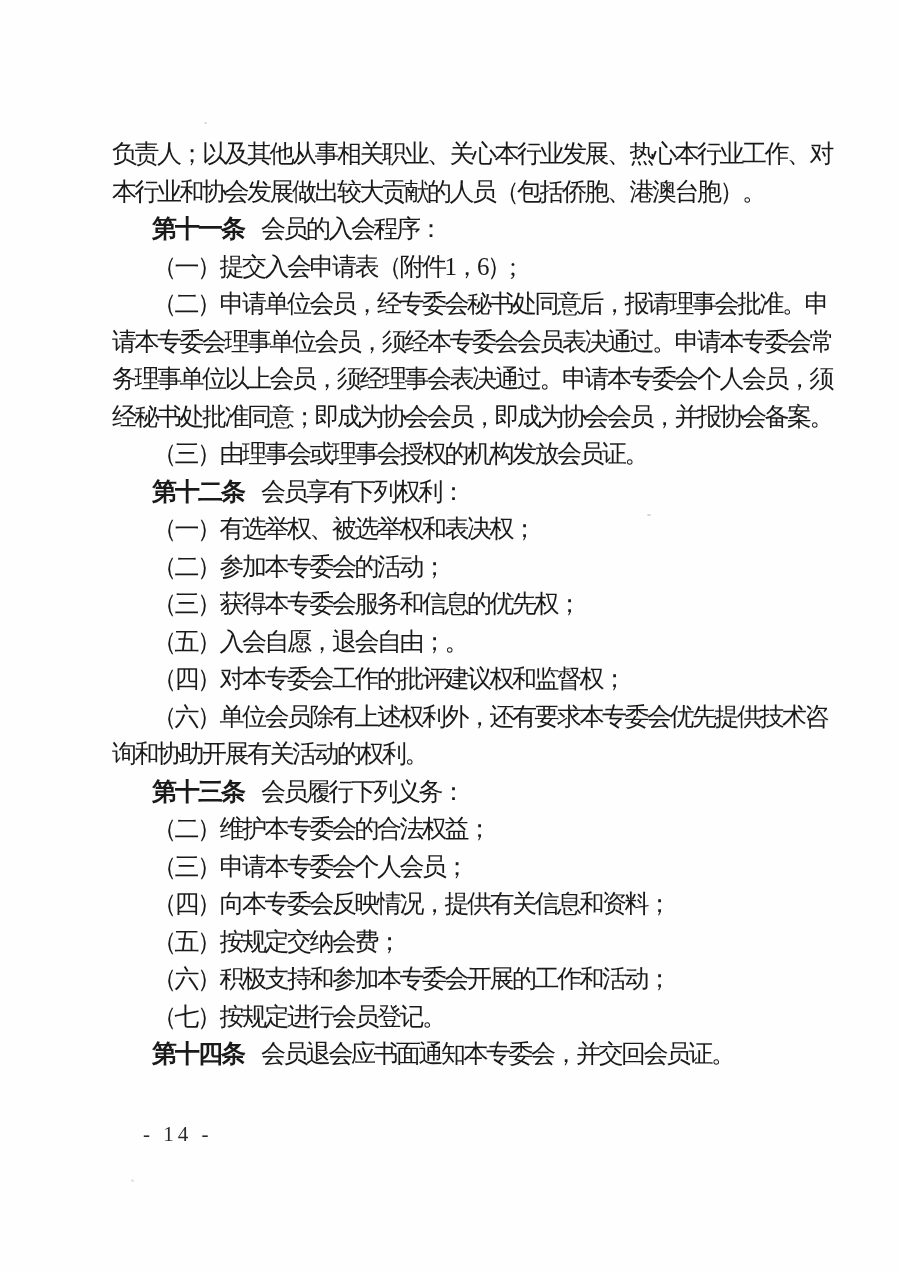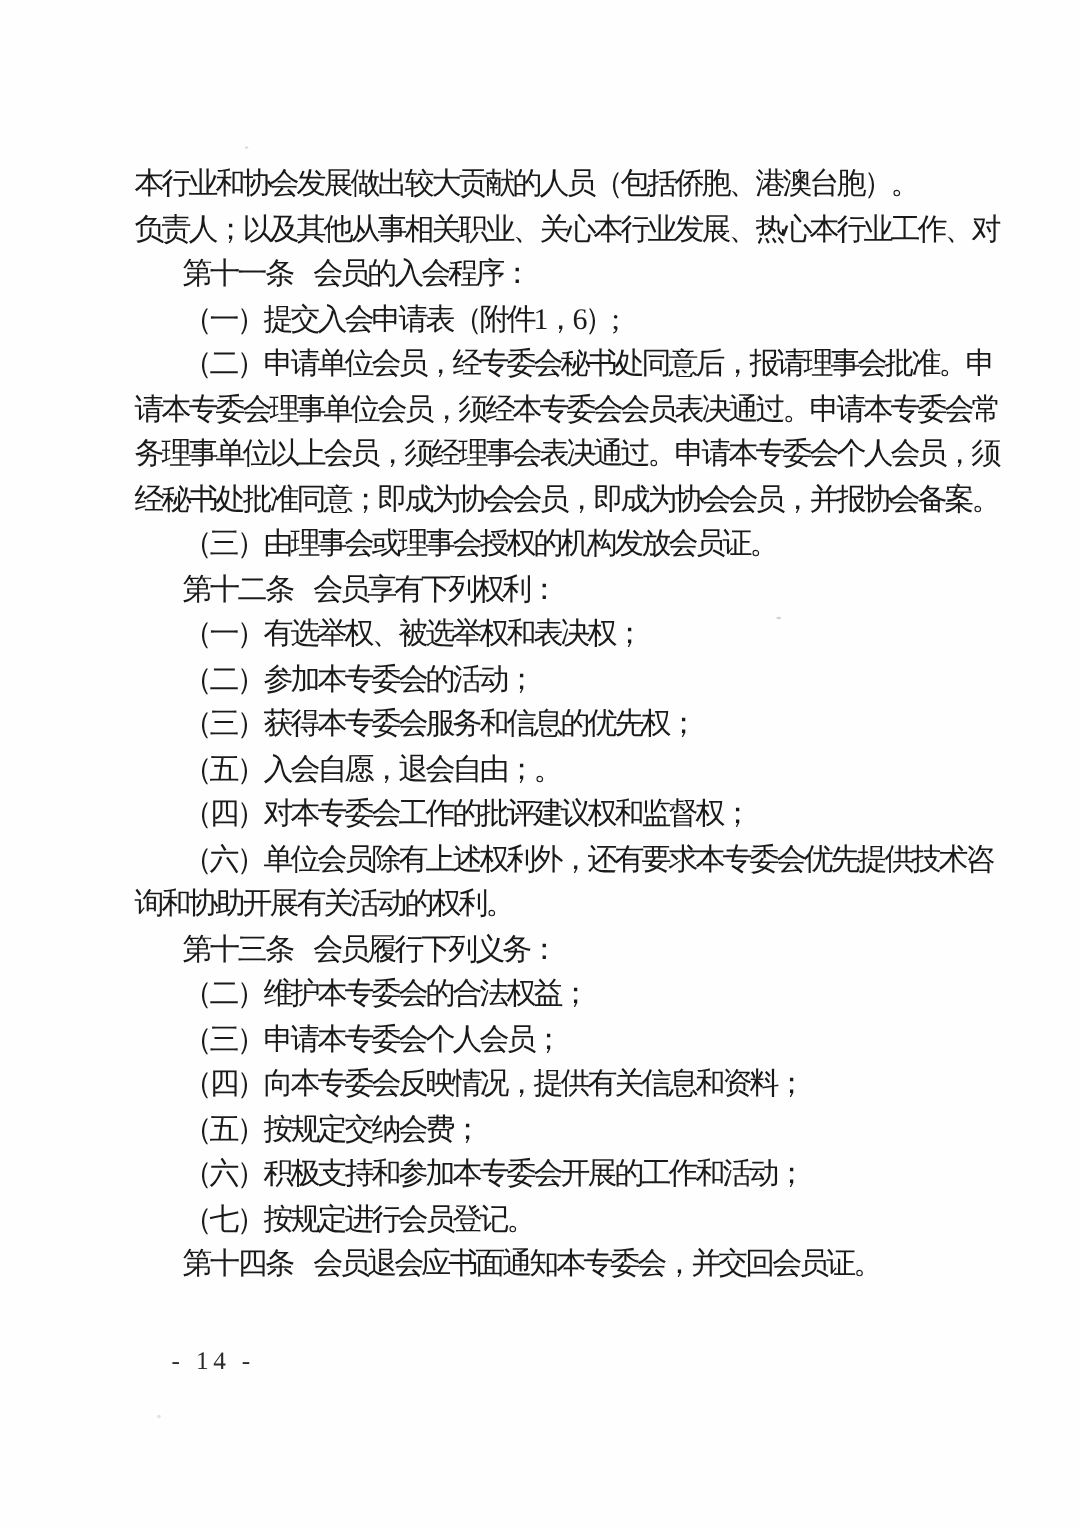--- a/index.html
+++ b/index.html
@@ -34,21 +34,21 @@
     font-size: 25px;
     letter-spacing: -2.5px;
     white-space: nowrap;
     color: #1a1a1a;
   }
   .line.item, .line.article {
     padding-left: 40px;
   }
   .article-label {
     font-family: "Liberation Sans", "DejaVu Sans", sans-serif;
-    font-weight: 400;
+    font-weight: 700;
     margin-right: 17px;
     letter-spacing: -2px;
     margin-top: 45px;
   }
   .page-number {
     position: absolute;
     left: 143px;
     top: 1122px;
     font-size: 21px;
     letter-spacing: 4px;
@@ -62,22 +62,22 @@
   }
   .speck.s1 { left: 204px; top: 122px; width: 3px; height: 2px; opacity: .7; }
   .speck.s2 { left: 647px; top: 514px; width: 4px; height: 2px; opacity: .8; }
   .speck.s3 { left: 131px; top: 1179px; width: 3px; height: 3px; opacity: .5; }
 </style>
 </head>
 <body>
 
 <div class="page">
   <div class="doc-body" id="doc-body">
+      <div class="line wrap">负责人；以及其他从事相关职业、关心本行业发展、热心本行业工作、对</div>
       <div class="line wrap">本行业和协会发展做出较大贡献的人员（包括侨胞、港澳台胞）。</div>
-      <div class="line wrap">负责人；以及其他从事相关职业、关心本行业发展、热心本行业工作、对</div>
       <div class="line article"><span class="article-label">第十一条</span><span>会员的入会程序：</span></div>
       <div class="line item">（一）提交入会申请表（附件1，6）;</div>
       <div class="line item">（二）申请单位会员，经专委会秘书处同意后，报请理事会批准。申</div>
       <div class="line wrap">请本专委会理事单位会员，须经本专委会会员表决通过。申请本专委会常</div>
       <div class="line wrap">务理事单位以上会员，须经理事会表决通过。申请本专委会个人会员，须</div>
       <div class="line wrap">经秘书处批准同意；即成为协会会员，即成为协会会员，并报协会备案。</div>
       <div class="line item">（三）由理事会或理事会授权的机构发放会员证。</div>
       <div class="line article"><span class="article-label">第十二条</span><span>会员享有下列权利：</span></div>
       <div class="line item">（一）有选举权、被选举权和表决权；</div>
       <div class="line item">（二）参加本专委会的活动；</div>

